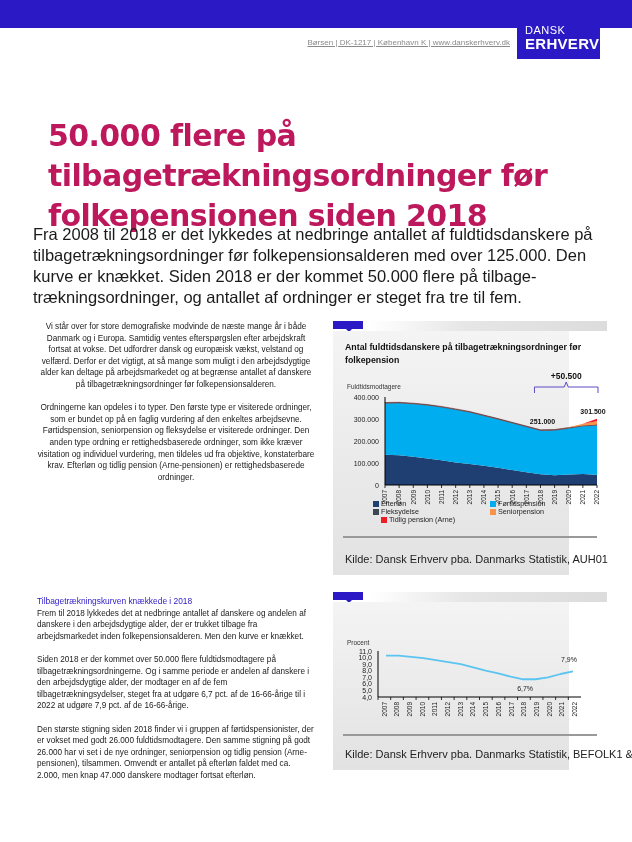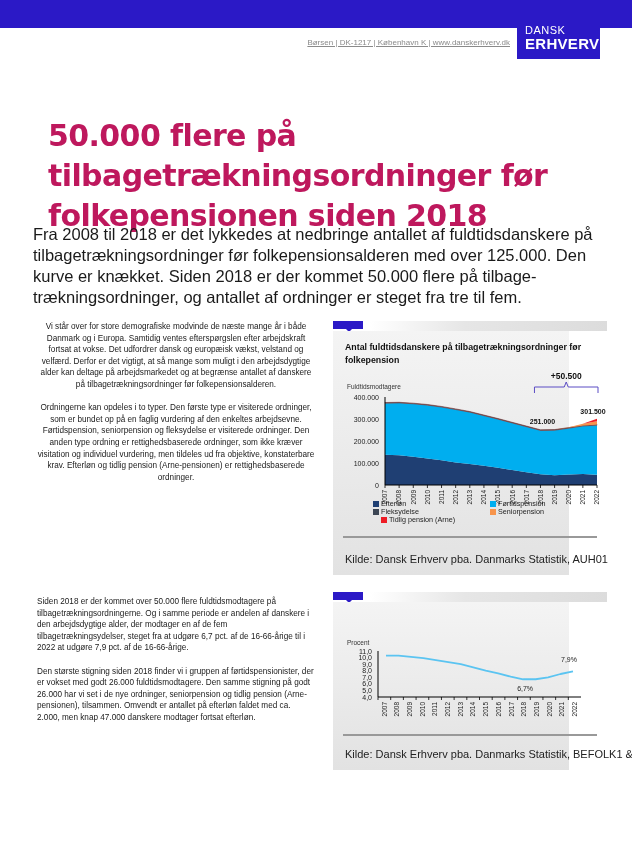--- a/index.html
+++ b/index.html
@@ -38,20 +38,22 @@
 
 <h1 class="headline">50.000 flere på tilbagetrækningsordninger før folkepensionen siden 2018</h1>
 <div class="lead">Fra 2008 til 2018 er det lykkedes at nedbringe antallet af fuldtidsdanskere på tilbagetrækningsordninger før folkepensionsalderen med over 125.000. Den kurve er knækket. Siden 2018 er der kommet 50.000 flere på tilbage­trækningsordninger, og antallet af ordninger er steget fra tre til fem.</div>
 
 <div class="col" style="top:321px;text-align:center;">
   <p>Vi står over for store demografiske modvinde de næste mange år i både Danmark og i Europa. Samtidig ventes efterspørgslen efter arbejdskraft fortsat at vokse. Det udfordrer dansk og europæisk vækst, velstand og velfærd. Derfor er det vigtigt, at så mange som muligt i den arbejdsdygtige alder kan deltage på arbejdsmarkedet og at begrænse antallet af danskere på tilbagetrækningsordnin­ger før folkepensionsalderen.</p>
   <p>Ordningerne kan opdeles i to typer. Den første type er visiterede ordninger, som er bundet op på en faglig vurdering af den enkel­tes arbejdsevne. Førtidspension, seniorpension og fleksydelse er visiterede ordninger. Den anden type ordning er rettighedsbase­rede ordninger, som ikke kræver visitation og individuel vurde­ring, men tildeles ud fra objektive, konstaterbare krav. Efterløn og tidlig pension (Arne-pensionen) er rettighedsbaserede ordninger.</p>
 </div>
 
 <div class="col" style="top:596px;">
+  <div class="sub">Tilbagetrækningskurven knækkede i 2018</div>
+  <p>Frem til 2018 lykkedes det at nedbringe antallet af danskere og andelen af danskere i den arbejdsdygtige alder, der er trukket til­bage fra arbejdsmarkedet inden folkepensionsalderen. Men den kurve er knækket.</p>
   <p>Siden 2018 er der kommet over 50.000 flere fuldtidsmodtagere på tilbagetrækningsordningerne. Og i samme periode er andelen af danskere i den arbejdsdygtige alder, der modtager en af de fem tilbagetrækningsydelser, steget fra at udgøre 6,7 pct. af de 16-66-årige til i 2022 at udgøre 7,9 pct. af de 16-66-årige.</p>
   <p>Den største stigning siden 2018 finder vi i gruppen af førtidspen­sionister, der er vokset med godt 26.000 fuldtidsmodtagere. Den samme stigning på godt 26.000 har vi set i de nye ordninger, se­niorpension og tidlig pension (Arne-pensionen), tilsammen. Om­vendt er antallet på efterløn faldet med ca. 2.000, men knap 47.000 danskere modtager fortsat efterløn.</p>
 </div>
 
 <div class="box-tab" style="top:321px;"></div>
 <div class="box-bar" style="top:321px;"></div>
 <div class="box" style="top:331px;height:244px;">
   <div class="box-title">Antal fuldtidsdanskere på tilbagetrækningsordnin­ger før folkepension</div>
   <svg id="chart1" width="274" height="200" style="position:absolute;left:0;top:36px;">
       <text x="14" y="22" font-size="6.5" fill="#333">Fuldtidsmodtagere</text>

